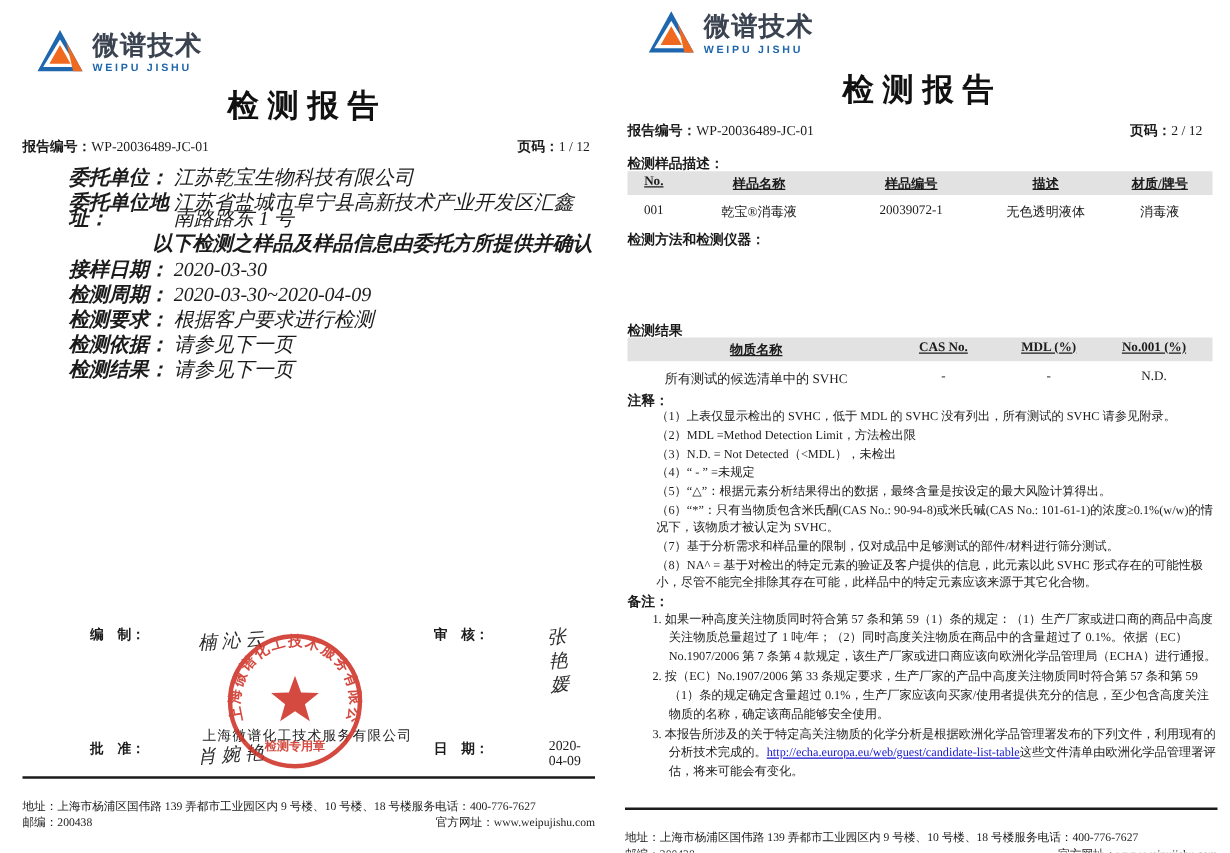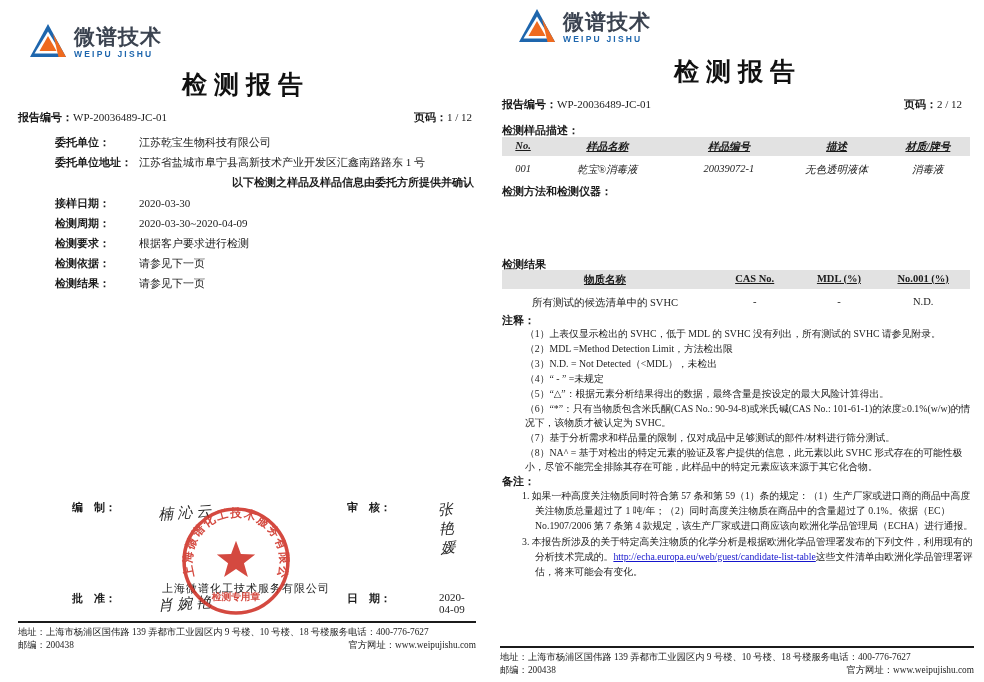--- a/index.html
+++ b/index.html
@@ -11,34 +11,34 @@
 
   .logo { position:absolute; display:flex; align-items:center; gap:6px; }
   .logo-text-cn { font-family:"Liberation Sans","DejaVu Sans",sans-serif; font-weight:700; font-size:21px; color:#3b4350; letter-spacing:1px; line-height:1; }
   .logo-text-en { font-family:"Liberation Sans","DejaVu Sans",sans-serif; font-weight:700; font-size:8.5px; color:#1e66ad; letter-spacing:2.2px; line-height:1; margin-top:3px; }
 
   .doc-title { position:absolute; width:100%; text-align:center; font-size:25px; font-weight:700; letter-spacing:7px; color:#111; }
 
   .report-row { position:absolute; display:flex; justify-content:space-between; font-size:11px; }
   .b { font-weight:700; }
 
-  .fields { position:absolute; font-size:11px; }
+  .fields { position:absolute; font-size:16px;font-style:italic; }
   .frow { display:flex; margin-bottom:7px; line-height:13px; }
   .flabel { flex:0 0 84px; font-weight:700; }
   .fvalue { flex:1; }
   .confirm-line { font-weight:700; margin:2px 0 8px -37px; line-height:13px;text-align:right; }
 
   .sign-grid { position:absolute; display:grid; grid-template-columns:52px 155px 58px 1fr; row-gap:37px; font-size:11px; align-items:start;gap:34px; }
   .sign-label { font-weight:700; }
   .handsig { font-style:italic; font-size:15px; letter-spacing:4px; color:#2c2c2c; transform:rotate(-4deg); display:inline-block; font-family:"DejaVu Serif","Liberation Serif",serif; }
   .company-line { position:absolute; width:100%; text-align:center; font-size:11px; letter-spacing:1px; }
 
   .seal { position:absolute; opacity:0.88; pointer-events:none; }
 
-  .footer { position:absolute; border-top:2px solid #1b1b1b; padding-top:3px; font-size:9.3px; line-height:1.45; }
+  .footer { position:absolute; border-top:2px solid #1b1b1b; padding-top:17px; font-size:9.3px; line-height:1.45; }
   .footer-row2 { display:flex; justify-content:space-between; }
 
   .section-title { position:absolute; font-size:11px; font-weight:700; }
 
   .wtable { position:absolute; font-size:10.5px; }
   .thead { display:flex; background:#e2e2e2; padding:2.5px 0; }
   .trow { display:flex; padding:7px 0 2px 0; }
   .th { font-weight:700; text-decoration:underline; text-align:center; }
   .td { text-align:center; }
 
@@ -167,21 +167,21 @@
     <div>
       <span class="b">报告编号：</span><span>WP-20036489-JC-01</span>
     </div>
     <div>
       <span class="b">页码：</span><span>2 / 12</span>
     </div>
   </div>
 
   <div class="section-title" style="top:123px; left:10px;">检测样品描述：</div>
 
-  <div class="wtable" style="top:137px; left:10px; right:14px;font-style:italic;">
+  <div class="wtable" style="top:137px; left:10px; right:14px;">
     <div class="thead">
       <span class="th" style="width:9%">No.</span>
       <span class="th" style="width:27%">样品名称</span>
       <span class="th" style="width:25%">样品编号</span>
       <span class="th" style="width:21%">描述</span>
       <span class="th" style="width:18%">材质/牌号</span>
     </div>
     <div class="trow">
       <span class="td" style="width:9%">001</span>
       <span class="td" style="width:27%">乾宝®消毒液</span>
@@ -218,20 +218,21 @@
     <div class="note-item">（4）“ - ” =未规定</div>
     <div class="note-item">（5）“△”：根据元素分析结果得出的数据，最终含量是按设定的最大风险计算得出。</div>
     <div class="note-item">（6）“*”：只有当物质包含米氏酮(CAS No.: 90-94-8)或米氏碱(CAS No.: 101-61-1)的浓度≥0.1%(w/w)的情况下，该物质才被认定为 SVHC。</div>
     <div class="note-item">（7）基于分析需求和样品量的限制，仅对成品中足够测试的部件/材料进行筛分测试。</div>
     <div class="note-item">（8）NA^ = 基于对检出的特定元素的验证及客户提供的信息，此元素以此 SVHC 形式存在的可能性极小，尽管不能完全排除其存在可能，此样品中的特定元素应该来源于其它化合物。</div>
   </div>
 
   <div class="section-title" style="top:474px; left:10px;">备注：</div>
   <div class="remarks" style="top:488px; left:30px; right:8px;">
     <div class="remark-item">1. 如果一种高度关注物质同时符合第 57 条和第 59（1）条的规定：（1）生产厂家或进口商的商品中高度关注物质总量超过了 1 吨/年；（2）同时高度关注物质在商品中的含量超过了 0.1%。依据（EC）No.1907/2006 第 7 条第 4 款规定，该生产厂家或进口商应该向欧洲化学品管理局（ECHA）进行通报。</div>
+    <div class="remark-item">2. 按（EC）No.1907/2006 第 33 条规定要求，生产厂家的产品中高度关注物质同时符合第 57 条和第 59（1）条的规定确定含量超过 0.1%，生产厂家应该向买家/使用者提供充分的信息，至少包含高度关注物质的名称，确定该商品能够安全使用。</div>
     <div class="remark-item">
       <span>3. 本报告所涉及的关于特定高关注物质的化学分析是根据欧洲化学品管理署发布的下列文件，利用现有的分析技术完成的。</span><a href="#" class="link">http://echa.europa.eu/web/guest/candidate-list-table</a><span>这些文件清单由欧洲化学品管理署评估，将来可能会有变化。</span>
     </div>
   </div>
 
   <div class="footer" style="top:646px; left:8px; right:10px;">
     <div>地址：上海市杨浦区国伟路 139 弄都市工业园区内 9 号楼、10 号楼、18 号楼服务电话：400-776-7627</div>
     <div class="footer-row2">
       <span>邮编：200438</span>
       <span>官方网址：www.weipujishu.com</span>

